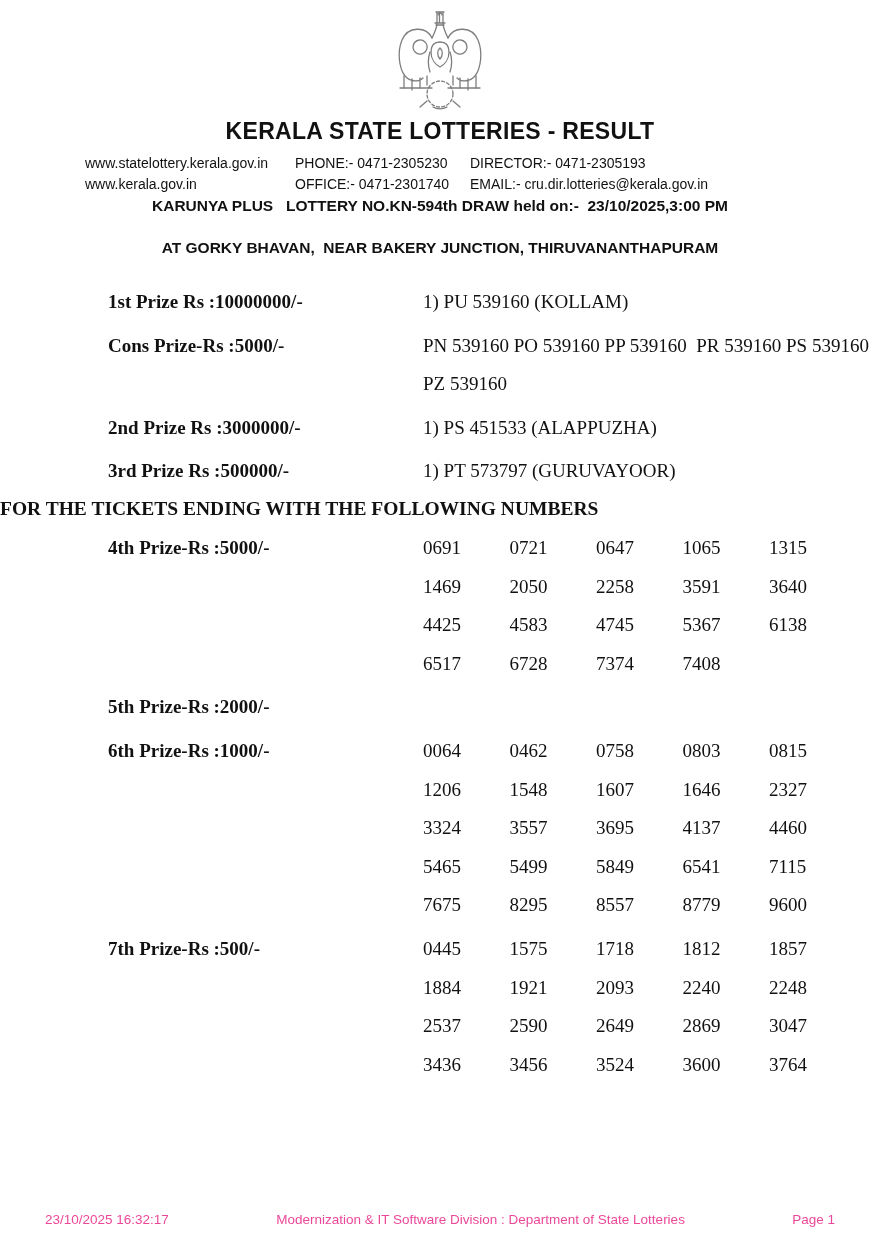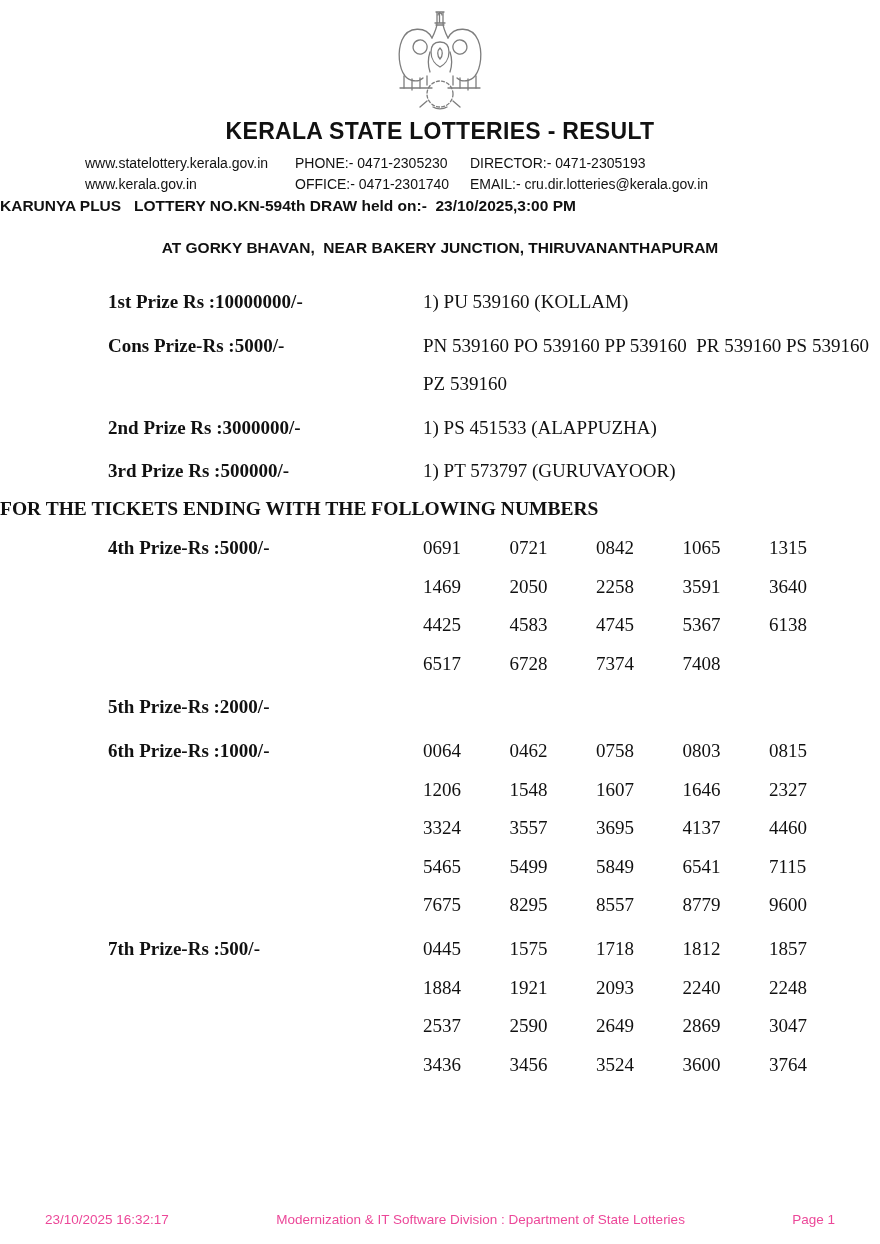--- a/index.html
+++ b/index.html
@@ -21,21 +21,21 @@
   .contact-grid{
     display:grid;
     grid-template-columns:210px 175px auto;
     margin-left:85px;margin-top:8px;
     font-family:"Liberation Sans",sans-serif;
     font-size:14px;line-height:21px;
   }
   .draw-line{
     font-family:"Liberation Sans",sans-serif;
     font-weight:700;font-size:15.5px;
-    white-space:pre;
+    text-align:center;white-space:pre;
     margin-top:2px;
   }
   .venue-line{
     font-family:"Liberation Sans",sans-serif;
     font-weight:700;font-size:15.5px;
     text-align:center;white-space:pre;
     margin-top:24px;
   }
   .prizes{padding-left:108px;margin-top:26px;}
   .prize-row{display:flex;margin-bottom:5px;}
@@ -141,21 +141,21 @@
 
   <div class="section-heading">FOR THE TICKETS ENDING WITH THE FOLLOWING NUMBERS</div>
 
   <div class="prizes" style="margin-top:0;">
       <div class="prize-row">
         <div class="prize-label">4th Prize-Rs :5000/-</div>
         <div>
           <div class="num-row">
             <span>0691</span>
             <span>0721</span>
-            <span>0842</span>
+            <span>0647</span>
             <span>1065</span>
             <span>1315</span>
           </div>
           <div class="num-row">
             <span>1469</span>
             <span>2050</span>
             <span>2258</span>
             <span>3591</span>
             <span>3640</span>
           </div>

